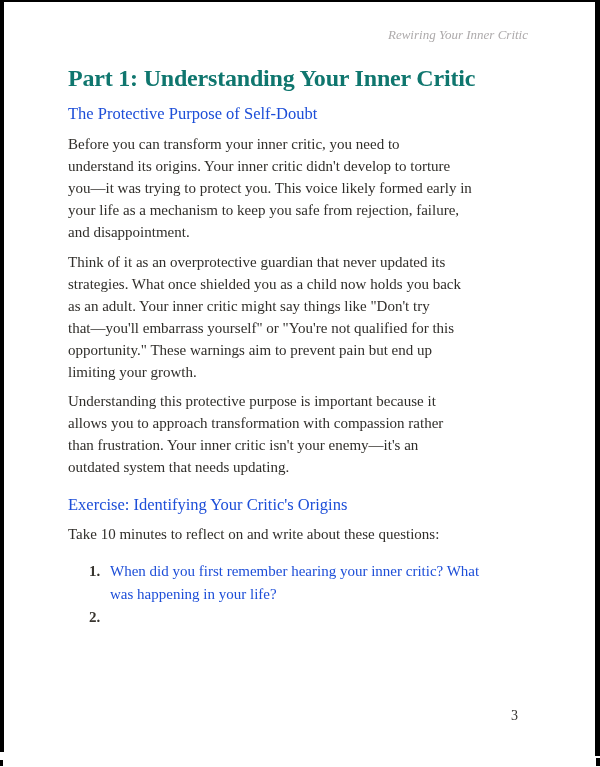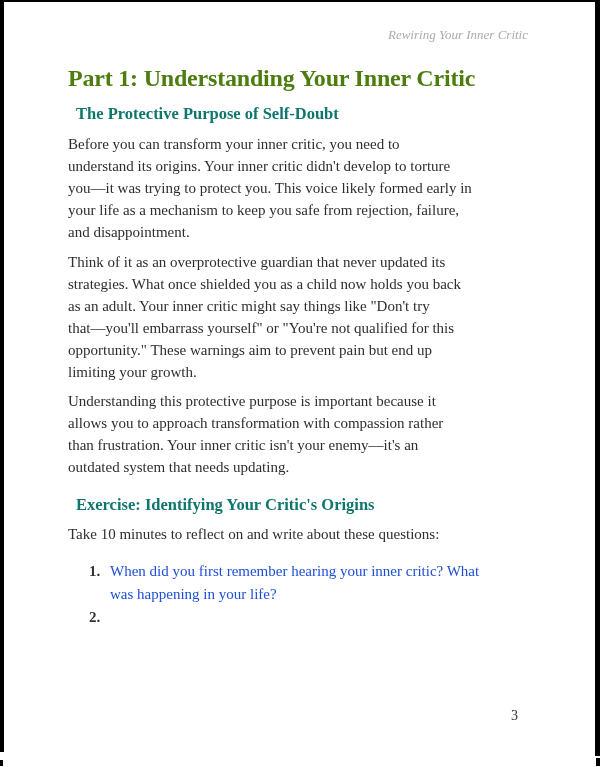--- a/index.html
+++ b/index.html
@@ -30,28 +30,28 @@
     font-size: 13px;
     line-height: 16px;
     color: #adaaab;
   }
   h1.title {
     margin: 20px 0 0 0;
     font-size: 24px;
     line-height: 30px;
     font-weight: bold;
     letter-spacing: -0.2px;
-    color: #4d7c0f;
+    color: #0f766e;
   }
   h2.subhead {
-    margin: 10px 0 0 8px;
+    margin: 10px 0 0 0;
     font-size: 16.5px;
     line-height: 22px;
-    font-weight: bold;
-    color: #0f766e;
+    font-weight: normal;
+    color: #1d4ed8;
   }
   h2.subhead.exercise { margin-top: 16px; }
   p.body {
     margin: 8px 0 0 0;
     font-size: 15px;
     line-height: 22px;
     color: #302e2a;
     white-space: pre;
   }
   p.body.m7 { margin-top: 7px; }

